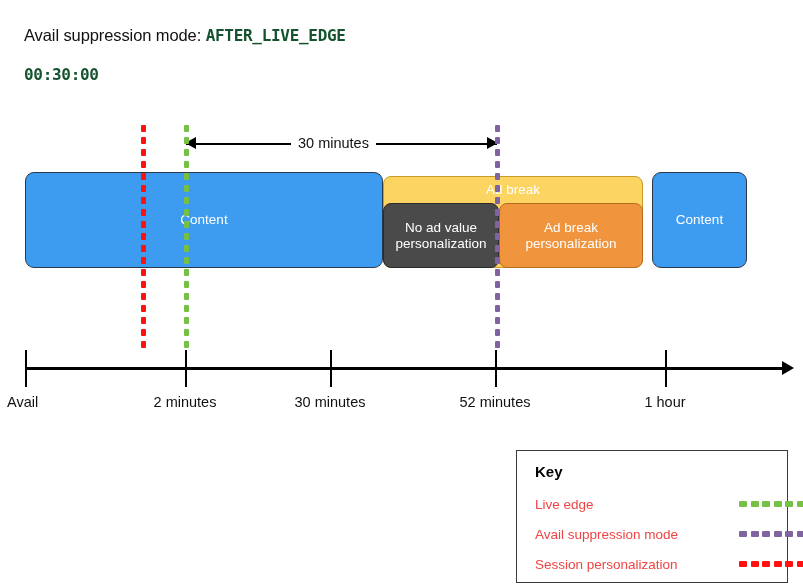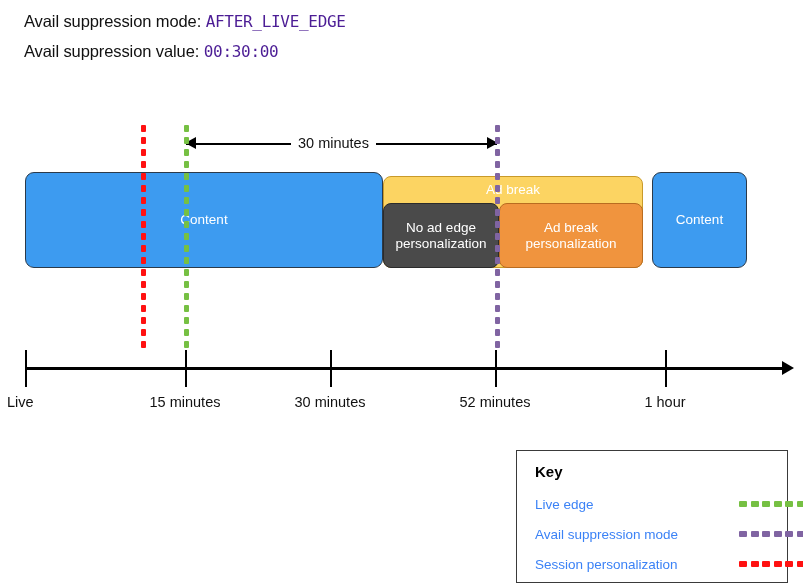--- a/index.html
+++ b/index.html
@@ -1,24 +1,24 @@
 <!DOCTYPE html>
 <html><head>
 <meta charset="utf-8">
 <style>
   html,body{margin:0;padding:0;background:#ffffff;}
   body{width:803px;height:587px;position:relative;overflow:hidden;
        font-family:"Liberation Sans","DejaVu Sans",sans-serif;color:#1a1a1a;}
 
   
   #param-list{position:absolute;left:24px;top:6px;width:700px;}
-  .param-row{height:30px;display:flex;align-items:center;white-space:pre;}
+  .param-row{height:30px;display:flex;align-items:flex-end;white-space:pre;margin-top:9px;}
   .param-label{font-size:16.5px;color:#111;letter-spacing:-0.1px;}
   .param-value{font-family:"DejaVu Sans Mono","Liberation Mono",monospace;
-               font-size:16px;color:#4c1d95;font-weight:400;letter-spacing:-0.3px;}
+               font-size:16px;color:#14532d;font-weight:700;letter-spacing:-0.3px;}
 
   
   #stage{position:absolute;left:0;top:0;width:803px;height:587px;}
 
   
   .vline{position:absolute;width:5px;top:125px;height:220px;}
   .vline i{display:block;width:5px;height:7px;margin-bottom:5px;border-radius:1px;}
 
   
   #span-30{position:absolute;left:186px;top:133px;width:311px;height:22px;}
@@ -52,35 +52,34 @@
   .tick{position:absolute;top:5px;width:2.4px;height:37px;background:#000;}
   .tlab{position:absolute;top:49px;font-size:14.5px;color:#111;white-space:nowrap;
         transform:translateX(-50%);}
   .tlab.first{transform:none;}
 
   
   #legend{position:absolute;left:516px;top:450px;width:272px;height:133px;
           box-sizing:border-box;background:#fff;border:1.3px solid #3a3a3a;}
   #legend .title{position:absolute;left:18px;top:12px;font-size:15px;font-weight:bold;color:#000;}
   .lg-row{position:absolute;left:18px;width:240px;height:22px;display:flex;align-items:center;}
-  .lg-row .txt{font-size:13.5px;color:#3b82f6;white-space:nowrap;}
+  .lg-row .txt{font-size:13.5px;color:#ef4444;white-space:nowrap;}
   .lg-row .swatch{position:absolute;left:204px;top:8px;width:66px;height:6px;
                   display:flex;justify-content:space-between;}
   .lg-row .swatch i{display:block;width:8px;height:6px;border-radius:1px;}
 </style>
 </head>
 <body>
 
 <div id="param-list">
   <div class="param-row">
     <span class="param-label">Avail suppression mode: </span>
     <span class="param-value">AFTER_LIVE_EDGE</span>
   </div>
   <div class="param-row">
-    <span class="param-label">Avail suppression value: </span>
     <span class="param-value">00:30:00</span>
   </div>
   <div class="param-row">
   </div>
 </div>
 
 <div id="stage">
 
   <div id="span-30">
     <span class="bar"></span>
@@ -92,21 +91,21 @@
   <div class="blk" id="blk-content-1">
     <span>Content</span>
   </div>
 
   <div class="blk" id="blk-adbreak">
     <span>Ad break</span>
   </div>
 
   <div class="blk" id="blk-noadpers">
     <span>
-      <span>No ad edge</span><br>
+      <span>No ad value</span><br>
       <span>personalization</span>
     </span>
   </div>
 
   <div class="blk" id="blk-adpers">
     <span>
       <span>Ad break</span><br>
       <span>personalization</span>
     </span>
   </div>
@@ -179,23 +178,23 @@
         <i style="background:#8064a2"></i>
         <i style="background:#8064a2"></i>
       </div>
     </div>
 
   <div id="axis">
     <span class="line"></span>
     <span class="arrow"></span>
     <div id="axis-ticks">
         <span class="tick" style="left: 25px;"></span>
-        <span class="tlab first" style="left: 7px;">Live</span>
+        <span class="tlab first" style="left: 7px;">Avail</span>
         <span class="tick" style="left: 185px;"></span>
-        <span class="tlab" style="left: 185px;">15 minutes</span>
+        <span class="tlab" style="left: 185px;">2 minutes</span>
         <span class="tick" style="left: 330px;"></span>
         <span class="tlab" style="left: 330px;">30 minutes</span>
         <span class="tick" style="left: 495px;"></span>
         <span class="tlab" style="left: 495px;">52 minutes</span>
         <span class="tick" style="left: 665px;"></span>
         <span class="tlab" style="left: 665px;">1 hour</span>
       </div>
   </div>
 
   <div id="legend">

